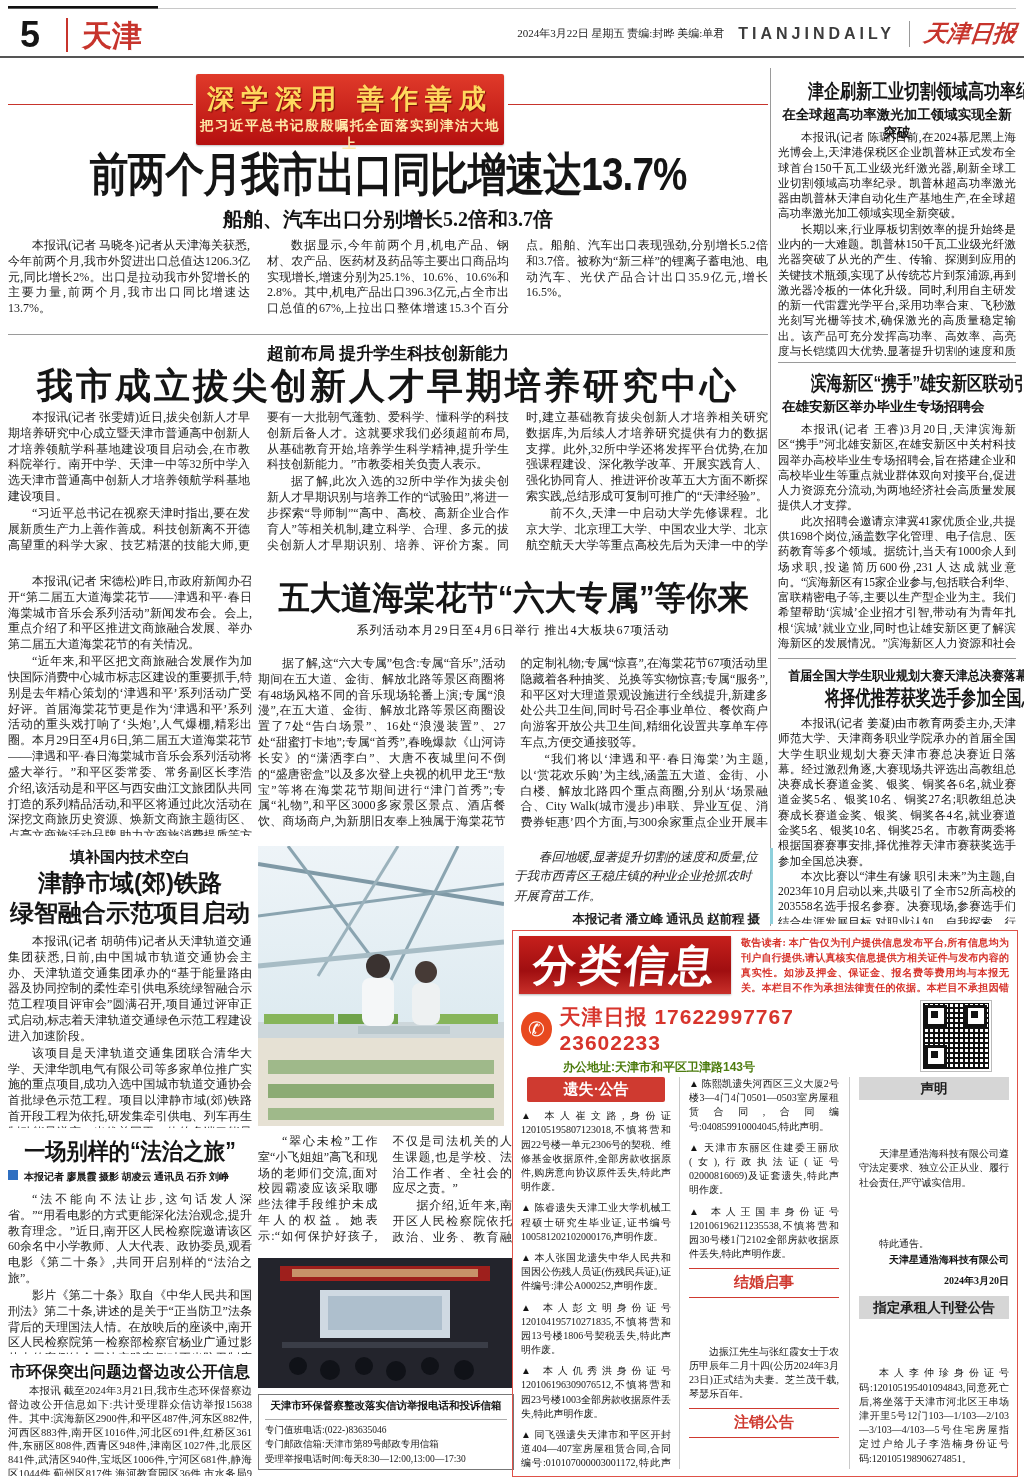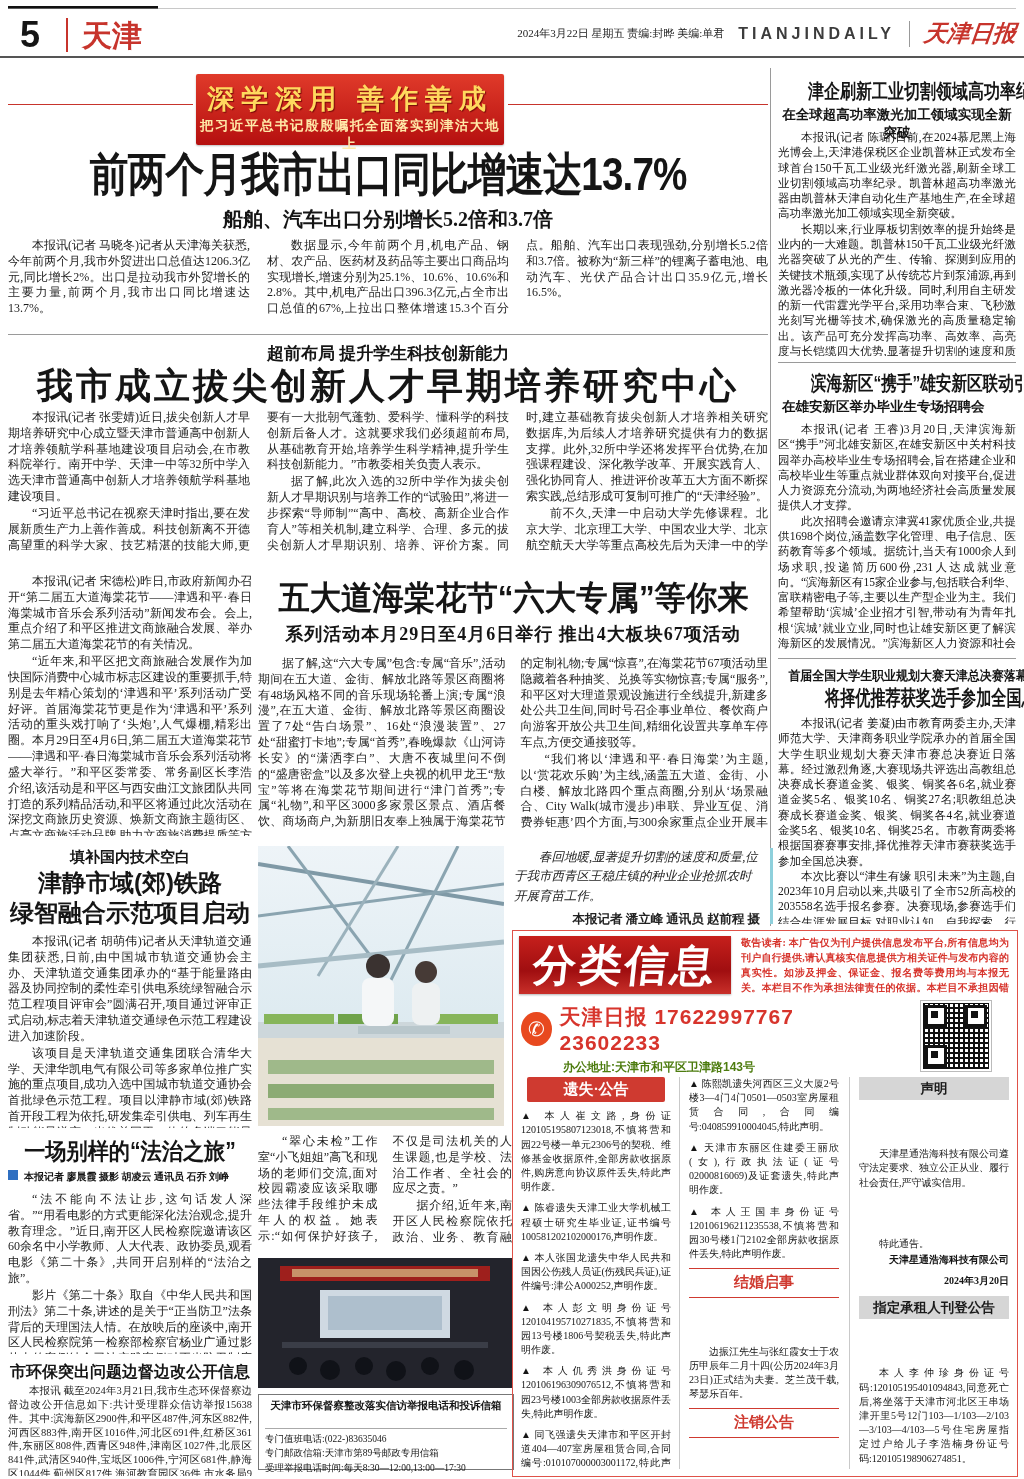--- a/index.html
+++ b/index.html
@@ -33,21 +33,21 @@
           box-shadow:0 1px 2px rgba(0,0,0,.25);text-align:center;padding-top:7px;}
   .banner-l1{font-size:27px;font-weight:900;color:#ffd95e;letter-spacing:7px;
              text-shadow:1px 1px 1px #7a0a08;font-family:"Liberation Serif",serif;}
   .banner-l2{font-size:13.5px;font-weight:700;color:#ffe9a8;letter-spacing:1.5px;margin-top:0;}
 
   .h1{font-size:46px;font-weight:700;letter-spacing:-1px;}
   .sub1{font-size:20px;font-weight:700;}
   .kicker{font-size:17px;font-weight:700;}
   .h2{font-size:36px;font-weight:700;letter-spacing:3px;}
   .h3{font-size:33px;font-weight:700;}
-  .sub3{font-size:18px;font-weight:700;letter-spacing:1px;}
+  .sub3{font-size:12px;font-weight:400;letter-spacing:1px;}
 
   .rc-h{font-size:20px;font-weight:700;}
   .rc-sub{font-size:13.5px;font-weight:700;}
   .rc-kicker{font-size:13px;font-weight:700;}
   .rc-body{font-size:11.5px;line-height:1.33;}
   .rc-body p{margin:0;text-indent:2em;}
 
   .lb-kicker{font-size:15px;font-weight:700;}
   .lb-h{font-size:24px;font-weight:700;line-height:1.25;}
   .law-h{font-size:23px;font-weight:700;}
@@ -82,21 +82,21 @@
   .hdr-red{background:#cf3a30;color:#fff;font-size:15px;font-weight:700;text-align:center;
            padding:2px 0;margin:0 6px 7px 6px;border-radius:2px;}
   .hdr-gray{background:#d6d6d6;color:#1a1a1a;font-size:13.5px;font-weight:700;text-align:center;
             padding:2px 0;margin:0 0 7px 0;}
   .hdr-redline{color:#cf3a30;font-size:15px;font-weight:700;text-align:center;
                border-top:1px solid #cf3a30;border-bottom:1px solid #cf3a30;
                padding:3px 0;margin:4px 0 7px 0;}
   .sign{font-weight:700;text-align:right;margin:0;}
 
   .envbox{border:1px solid #777;padding:4px 6px;}
-  .envbox .t{font-size:10.5px;font-weight:700;text-align:center;border-bottom:1px solid #aaa;padding-bottom:15px;margin-bottom:3px;}
+  .envbox .t{font-size:10.5px;font-weight:700;text-align:center;border-bottom:1px solid #aaa;padding-bottom:6px;margin-bottom:3px;}
   .envbox .l{font-size:9.5px;line-height:1.5;}
 </style>
 </head>
 <body>
 
 <div id="paper">
 
   <div class="abs" style="left:8px;top:6px;width:150px;height:3px;background:#111;"></div>
   <div class="abs rule-h" style="left:8px;top:8px;width:1008px;opacity:.55;"></div>
   <div class="abs pgnum sans" style="left:20px;top:14px;">5</div>

